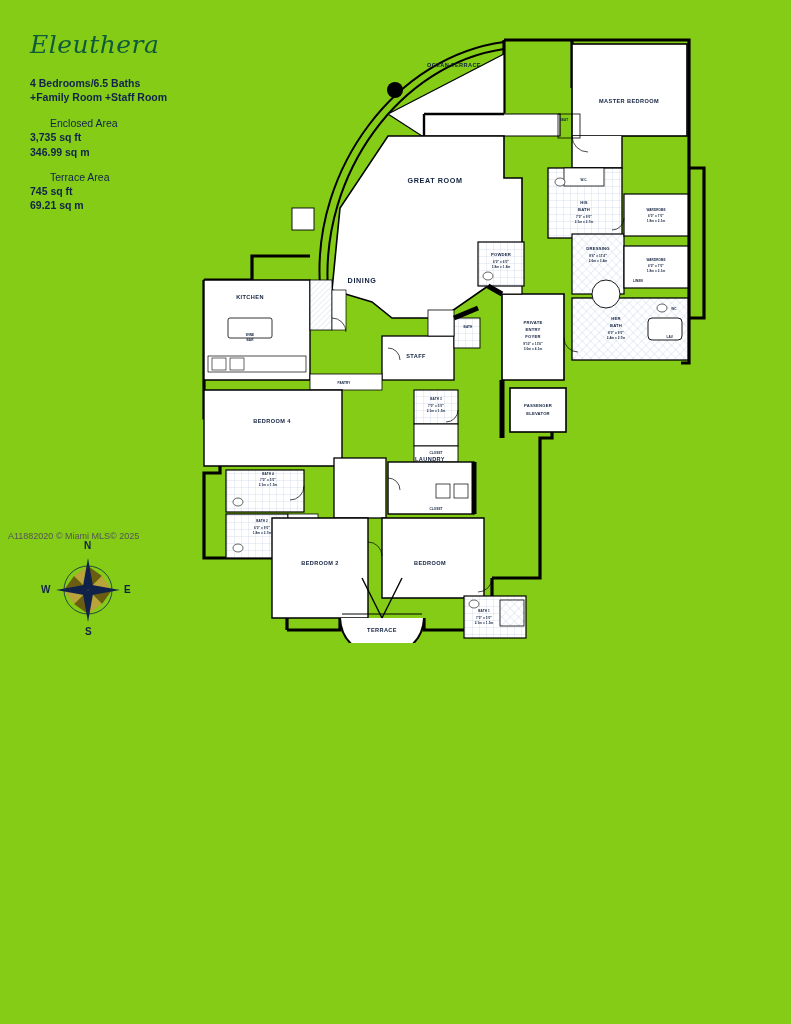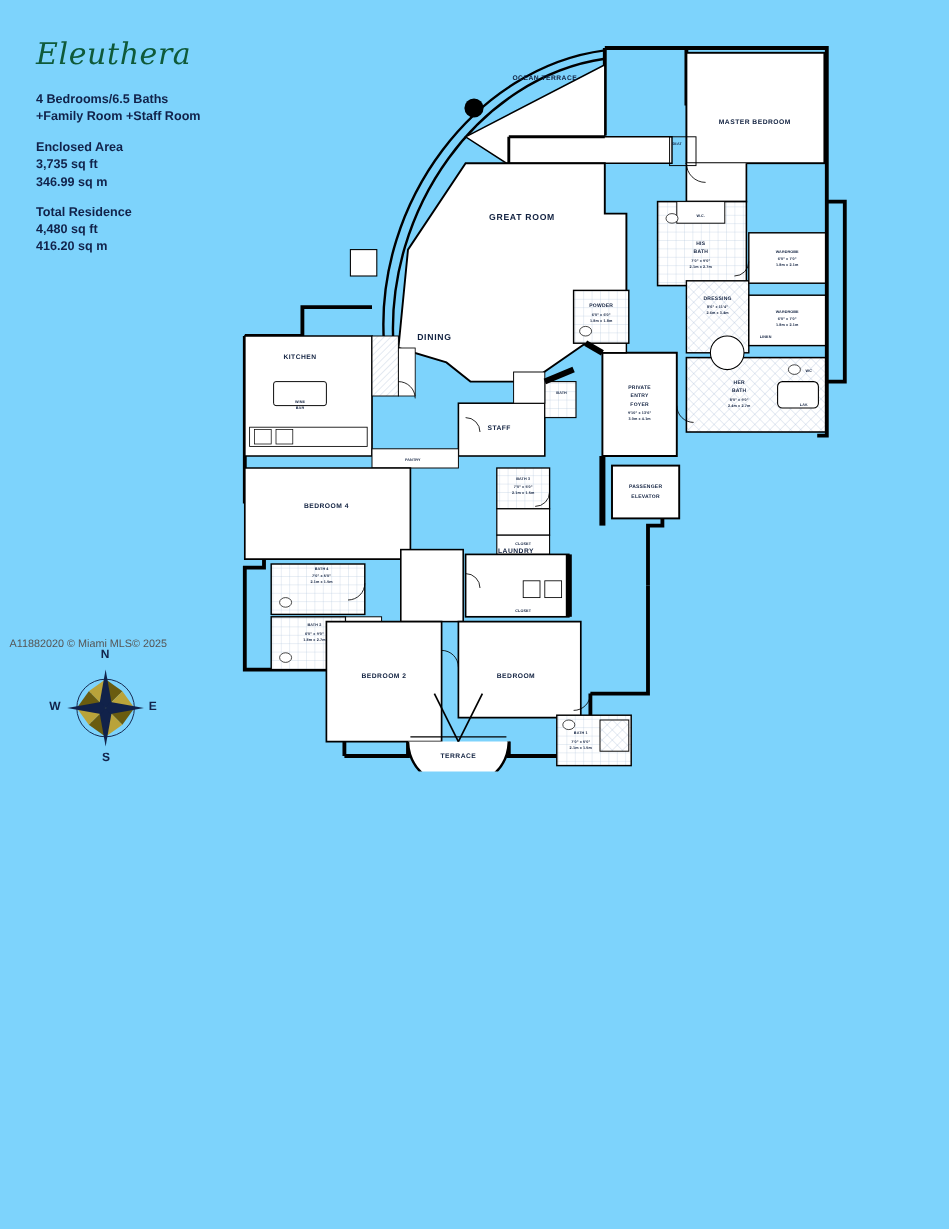--- a/index.html
+++ b/index.html
@@ -13,21 +13,21 @@
     position: relative;
     font-family: "Liberation Sans", sans-serif;
     color: #1a1a3a;
     overflow: hidden;
   }
   #page {
     position: absolute;
     left: 0; top: 0;
     width: 791px;
     height: 1024px;
-    background: #7dd3fc;
+    background: #84cc16;
   }
 
   
   .title-block {
     position: absolute;
     left: 30px;
     top: 32px;
     width: 210px;
   }
   .plan-title {
@@ -45,23 +45,24 @@
     color: #11224a;
     line-height: 1.3;
     margin-bottom: 12px;
     margin-top: 20px;
   }
   .stat-group {
     margin-bottom: 11px;
   }
   .stat-label {
     font-size: 10.5px;
-    font-weight: bold;
+    font-weight: normal;
     color: #11224a;
     line-height: 1.35;
+    margin-left: 20px;
   }
   .stat-value {
     font-size: 10.5px;
     font-weight: bold;
     color: #11224a;
     line-height: 1.35;
   }
 
   
   .credit {
@@ -162,26 +163,26 @@
       <div>4 Bedrooms/6.5 Baths</div>
       <div>+Family Room +Staff Room</div>
     </div>
 
     <div class="stat-group">
       <div class="stat-label">Enclosed Area</div>
       <div class="stat-value">3,735 sq ft</div>
       <div class="stat-value">346.99 sq m</div>
     </div>
 
-
     <div class="stat-group">
-      <div class="stat-label">Total Residence</div>
-      <div class="stat-value">4,480 sq ft</div>
-      <div class="stat-value">416.20 sq m</div>
+      <div class="stat-label">Terrace Area</div>
+      <div class="stat-value">745 sq ft</div>
+      <div class="stat-value">69.21 sq m</div>
     </div>
+
   </div>
 
   <div class="credit">A11882020 © Miami MLS© 2025</div>
 
   <div class="compass">
     <span class="letter l-n">N</span>
     <span class="letter l-e">E</span>
     <span class="letter l-s">S</span>
     <span class="letter l-w">W</span>
     <svg width="100" height="100">

